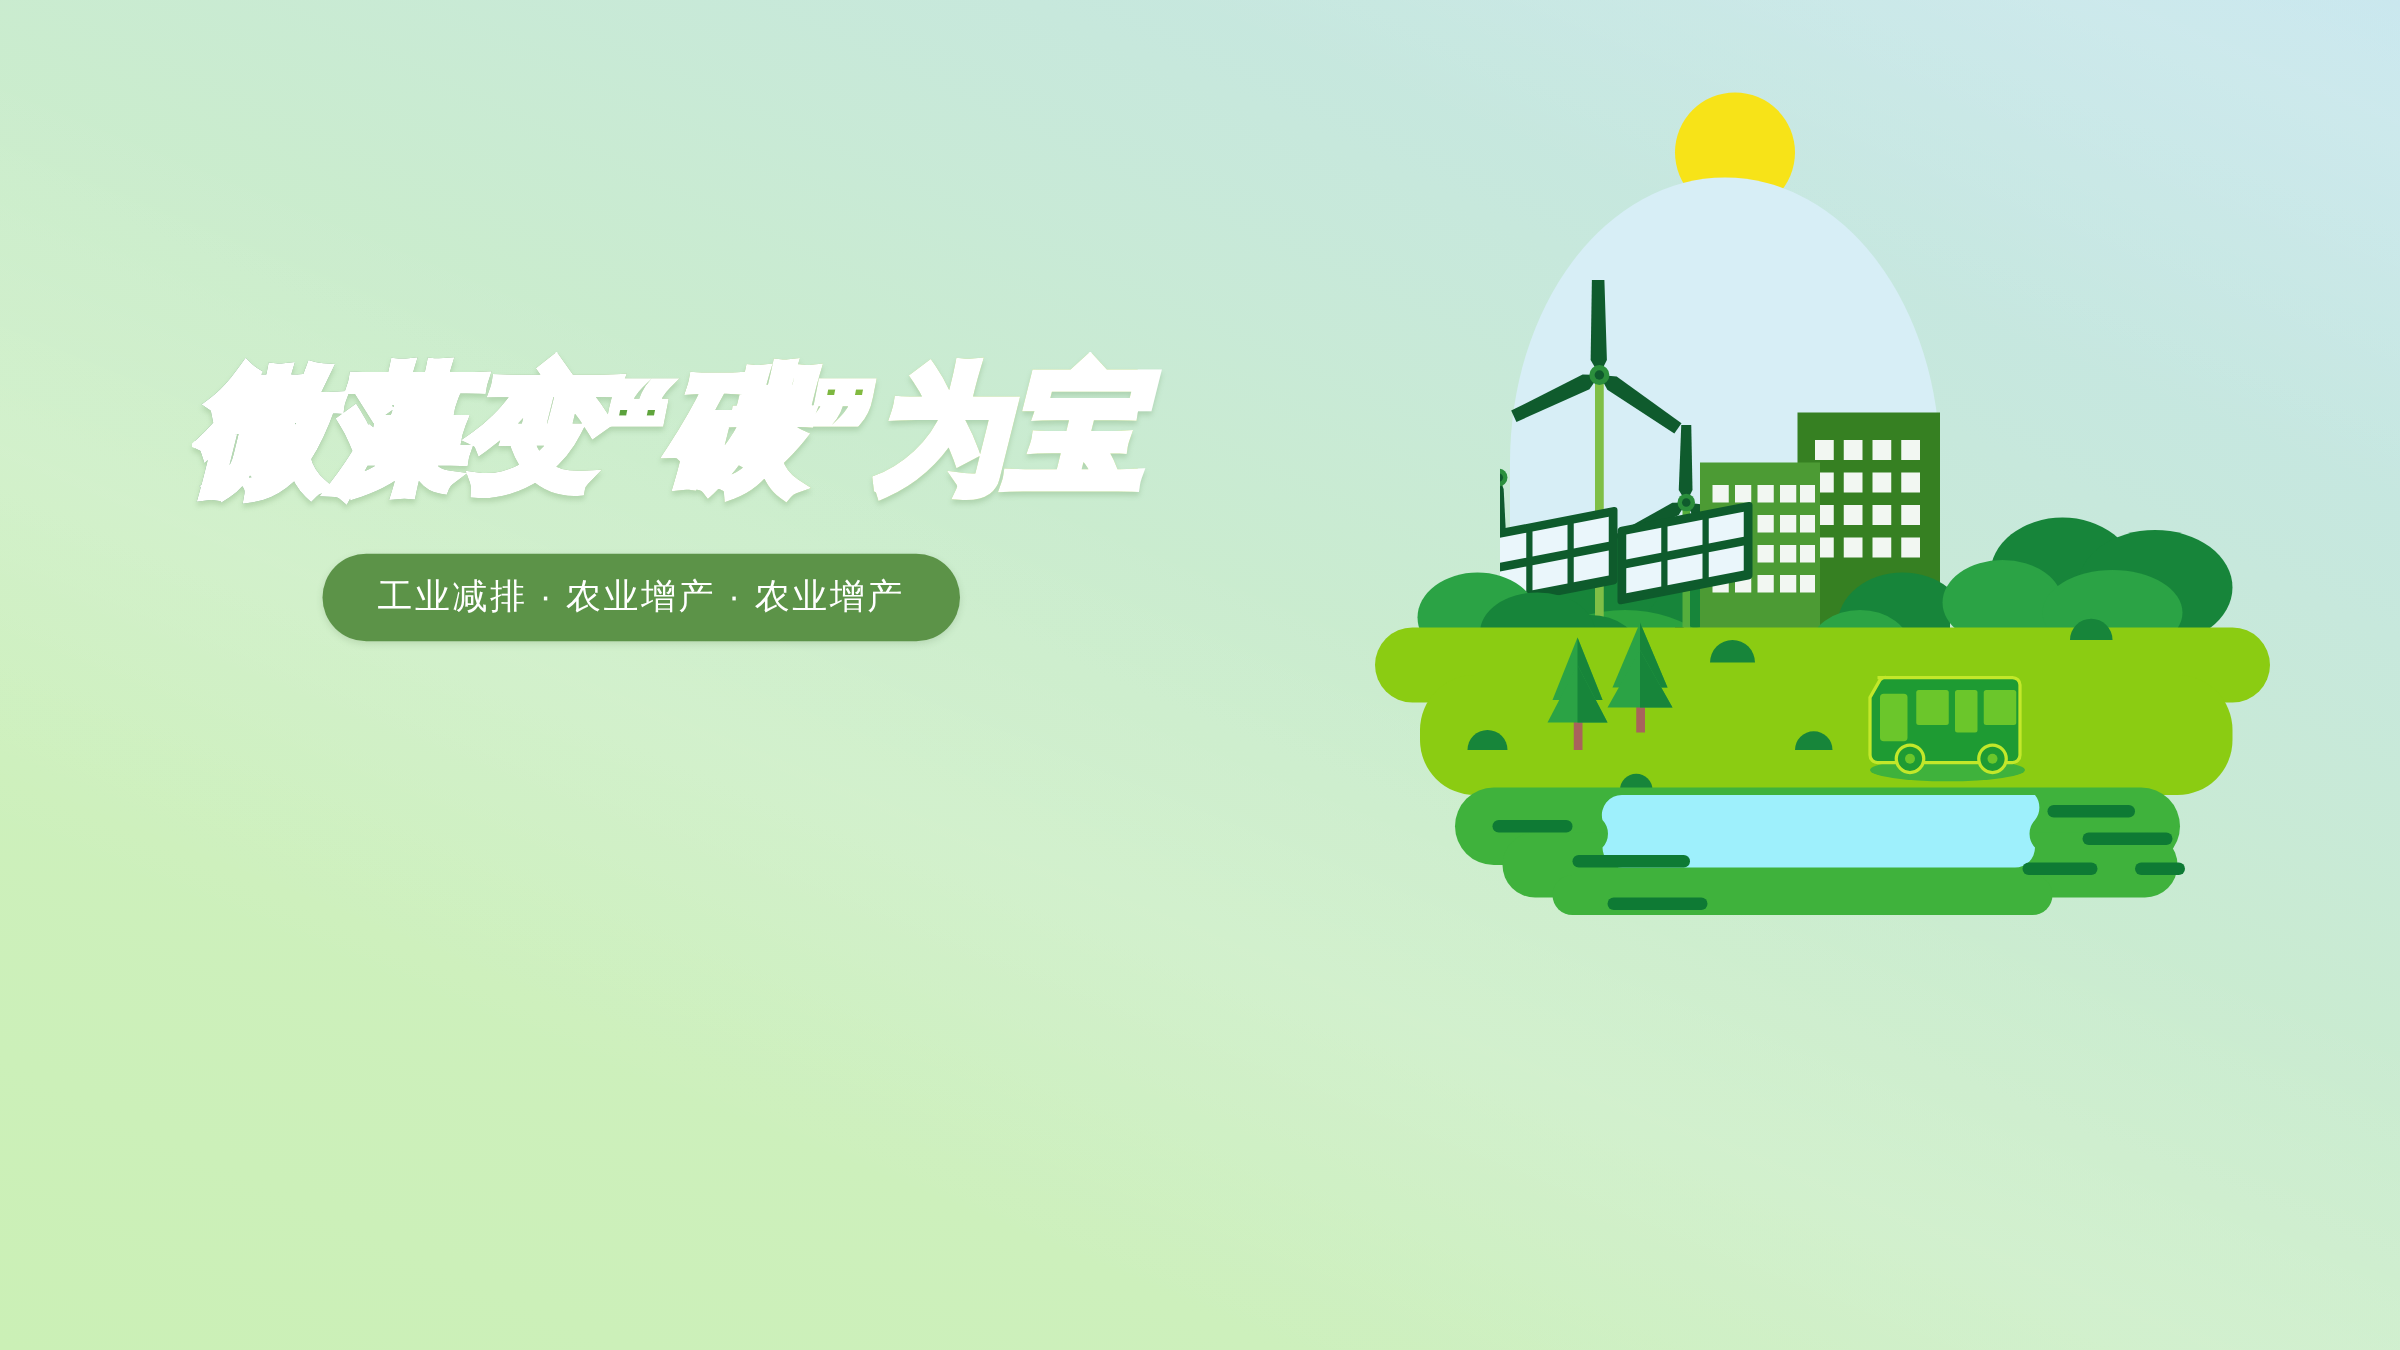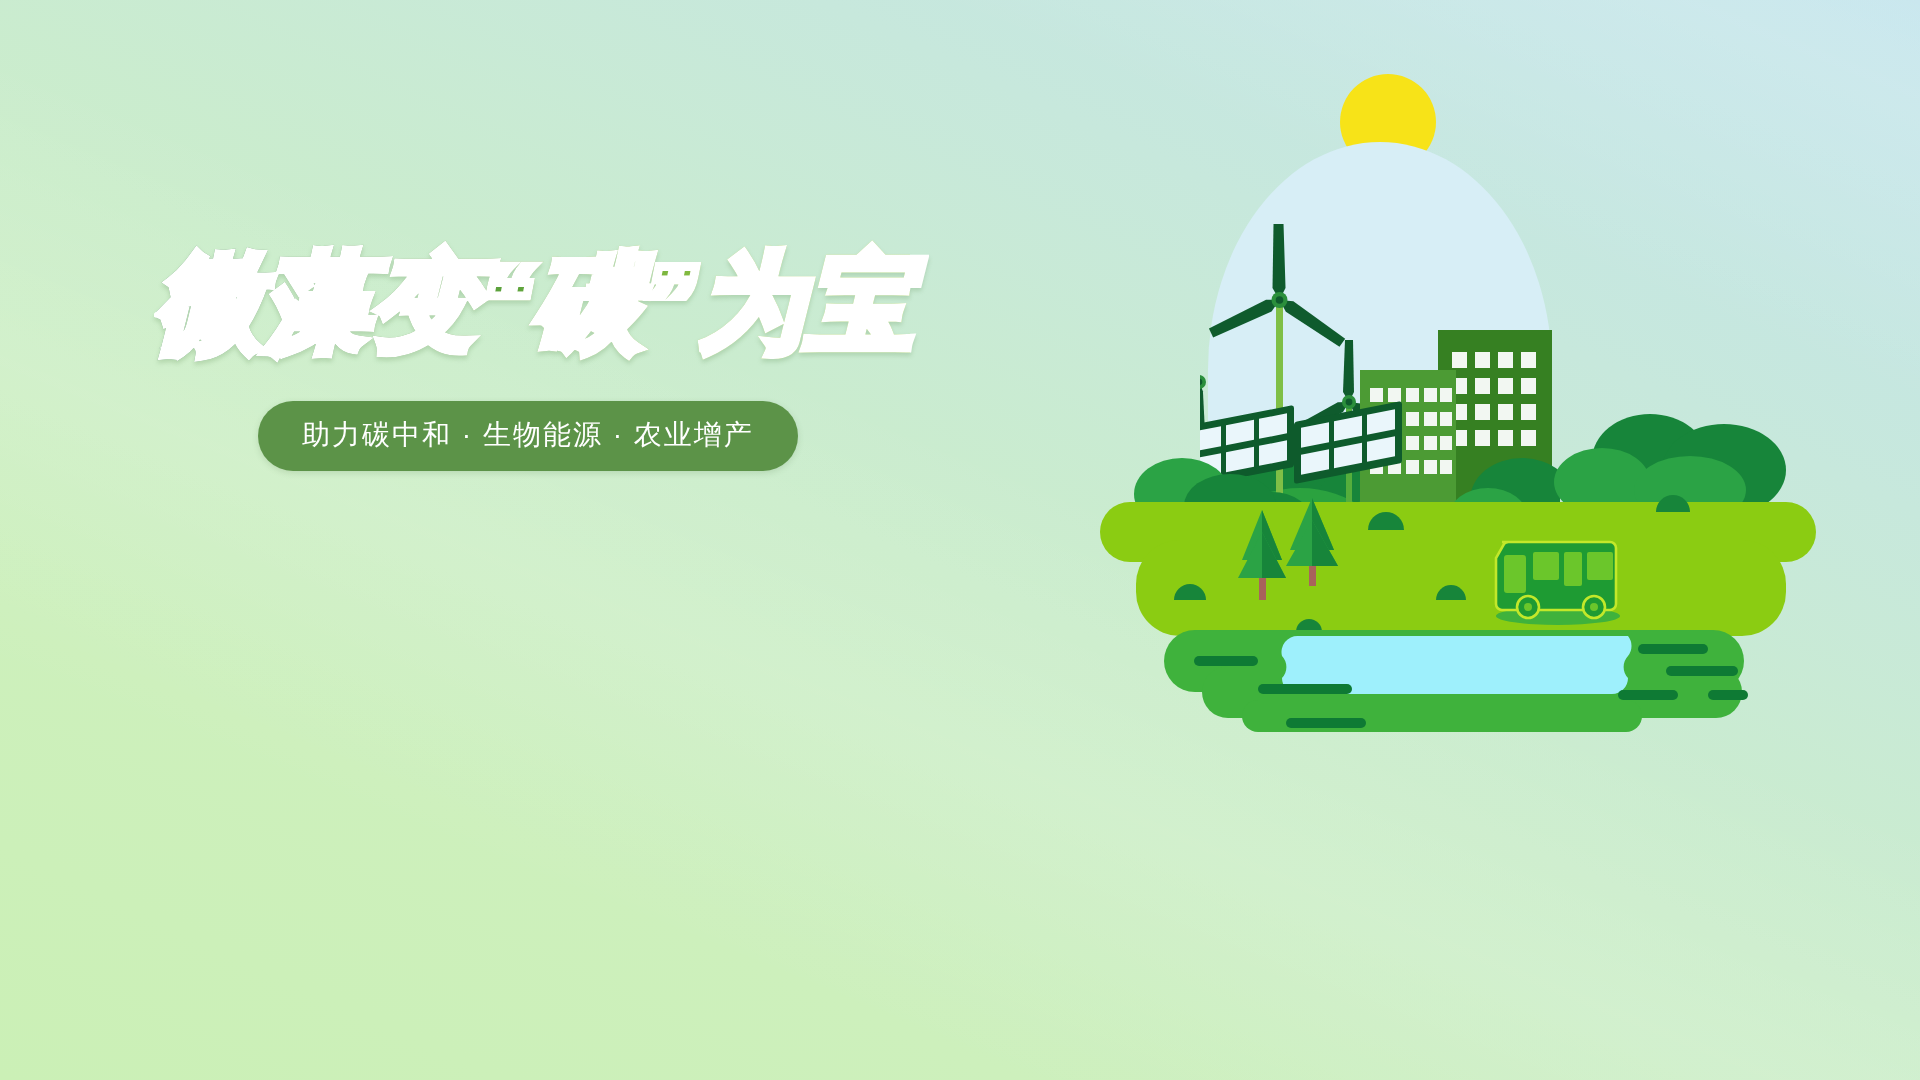--- a/index.html
+++ b/index.html
@@ -43,20 +43,21 @@
     letter-spacing:2px;
     white-space:nowrap;
     background:linear-gradient(95deg,#2A7F3A 0%,#3C8E3B 22%,#5FA43C 48%,#85BC40 72%,#A4CE46 100%);
     -webkit-background-clip:text;
     background-clip:text;
     color:transparent;
     -webkit-text-fill-color:transparent;
     paint-order:stroke fill;
     -webkit-text-stroke:9px #ffffff;
     filter:drop-shadow(0 3px 2px rgba(80,130,70,0.22));
+    margin-top:42px;
   }
   #title-main{ font-size:106px; margin-left:6px; }
   #title-sub{
     font-size:78px;
     margin-top:4px;
     margin-left:34px;
     -webkit-text-stroke:8px #ffffff;
     background:linear-gradient(95deg,#2A7F3A 0%,#45923B 30%,#6FAE3E 60%,#9BC844 100%);
     -webkit-background-clip:text;
     background-clip:text;
@@ -88,21 +89,21 @@
 </head>
 <body>
 
 <div id="banner">
 
   <div id="copy">
 
     <div class="headline" id="title-main">微藻变“碳”为宝</div>
 
 
-    <div id="tagline-pill">助力碳中和 · 生物能源 · 农业增产</div>
+    <div id="tagline-pill">工业减排 · 农业增产 · 农业增产</div>
   </div>
 
   <div id="illustration">
     <svg viewBox="0 0 740 700" xmlns="http://www.w3.org/2000/svg">
       <defs>
         <clipPath id="domeClip">
           <path d="M110 470 L110 305 A180 230 0 0 1 470 305 L470 470 Z"></path>
         </clipPath>
         <clipPath id="fieldClip">
           <path d="M0 390 h740 v190 H0 Z"></path>

